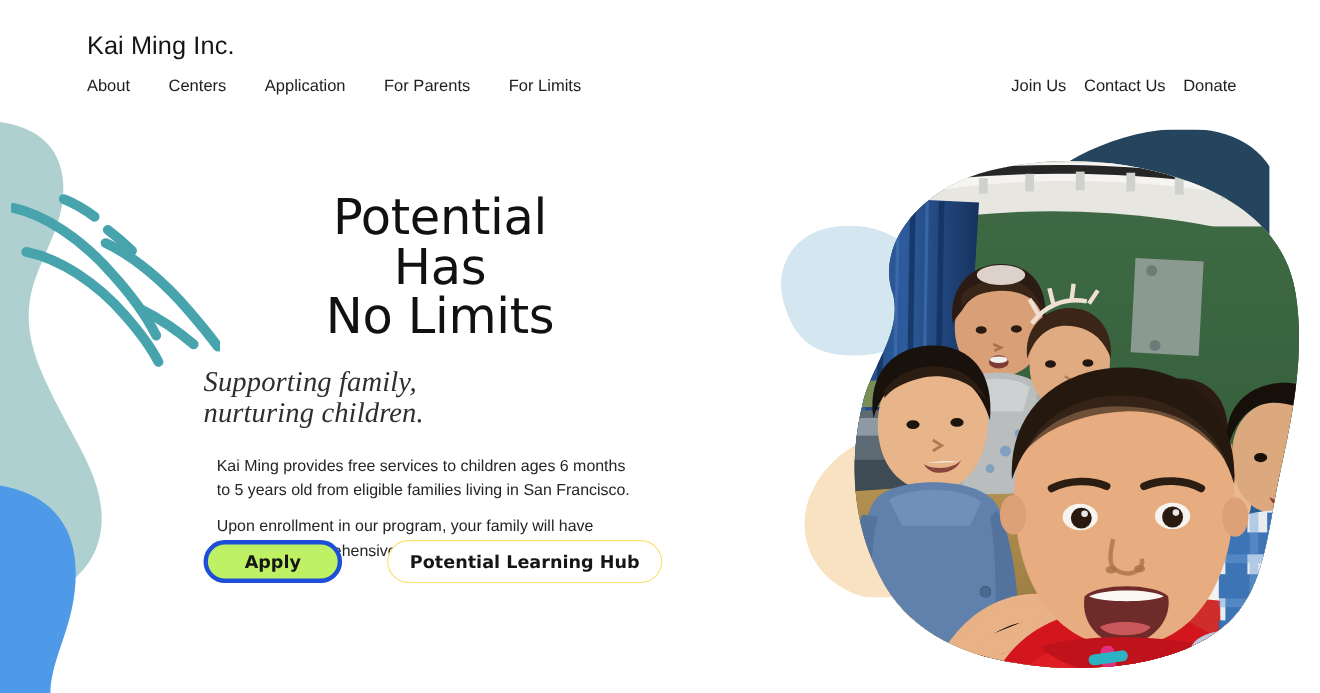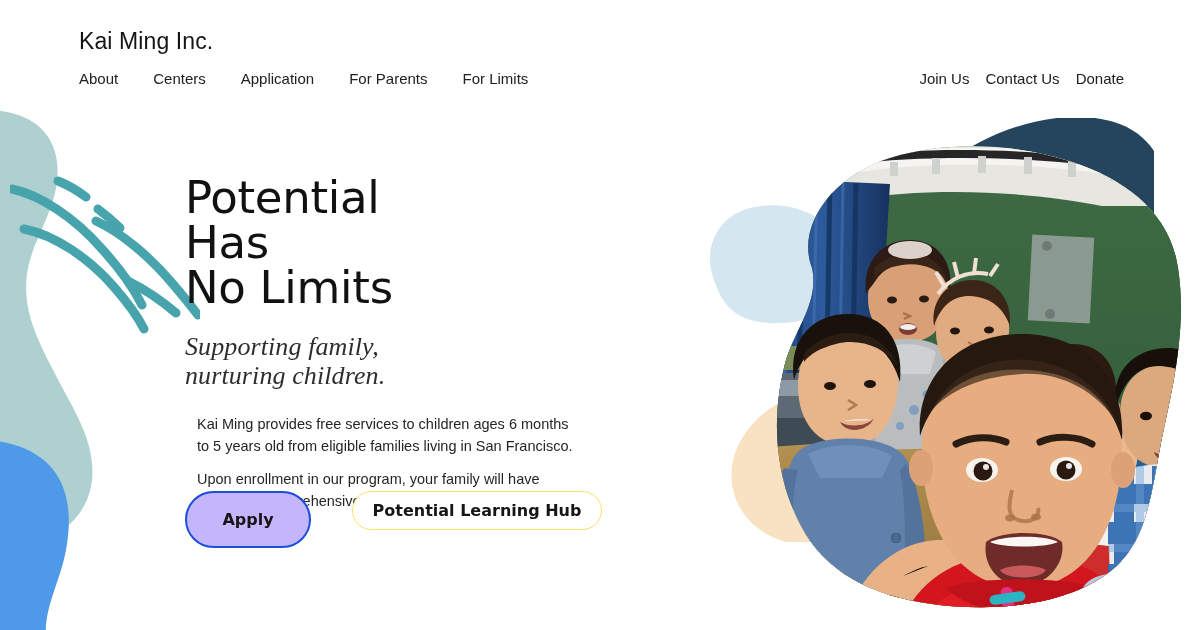--- a/index.html
+++ b/index.html
@@ -29,20 +29,21 @@
     font-size:15px; color:#20211f; text-decoration:none; white-space:nowrap;
     line-height:19px; cursor:pointer;
   }
 
   
   .hero { position:absolute; left:185px; top:175px; width:430px; z-index:15; }
   .headline {
     font-size:45px; line-height:39px; font-weight:400;
     letter-spacing:-0.3px; color:#111111;
     font-family:"DejaVu Sans", sans-serif;
+    text-align:center;
   }
   .headline .ln { display:block; padding:3px 0 3px 0; }
   .subhead {
     margin-top:22px;
     font-size:26px; line-height:29px; font-style:italic; font-weight:400;
     color:#2e2e2e; letter-spacing:.1px;
     font-family:Liberation Serif, serif;
     max-width:300px;
   }
   .body-copy {
@@ -54,22 +55,22 @@
 
   
   .btn-row { position:absolute; left:185px; top:491px; display:flex; gap:41px; z-index:15; }
   .btn {
     display:inline-flex; align-items:center; justify-content:center;
     border-radius:40px; font-size:16px; font-weight:700;
     cursor:pointer; white-space:nowrap;
     font-family:"DejaVu Sans", sans-serif;
   }
   .btn-apply {
-    width:126px; height:57px;
-    background:#c4b5fd; border:2px solid #1d4ed8; color:#161616;
+    width:126px; height:39px;
+    background:#bef264; border:4px solid #1d4ed8; color:#161616;
   }
   .btn-hub {
     width:250px; height:39px;
     background:#ffffff; border:1.6px solid #FBE06A; color:#161616;
   }
 
   
   .photo-wrap { position:absolute; left:700px; top:118px; width:500px; height:512px; z-index:10; }
   .photo-clip { position:absolute; inset:0; }
 </style>

